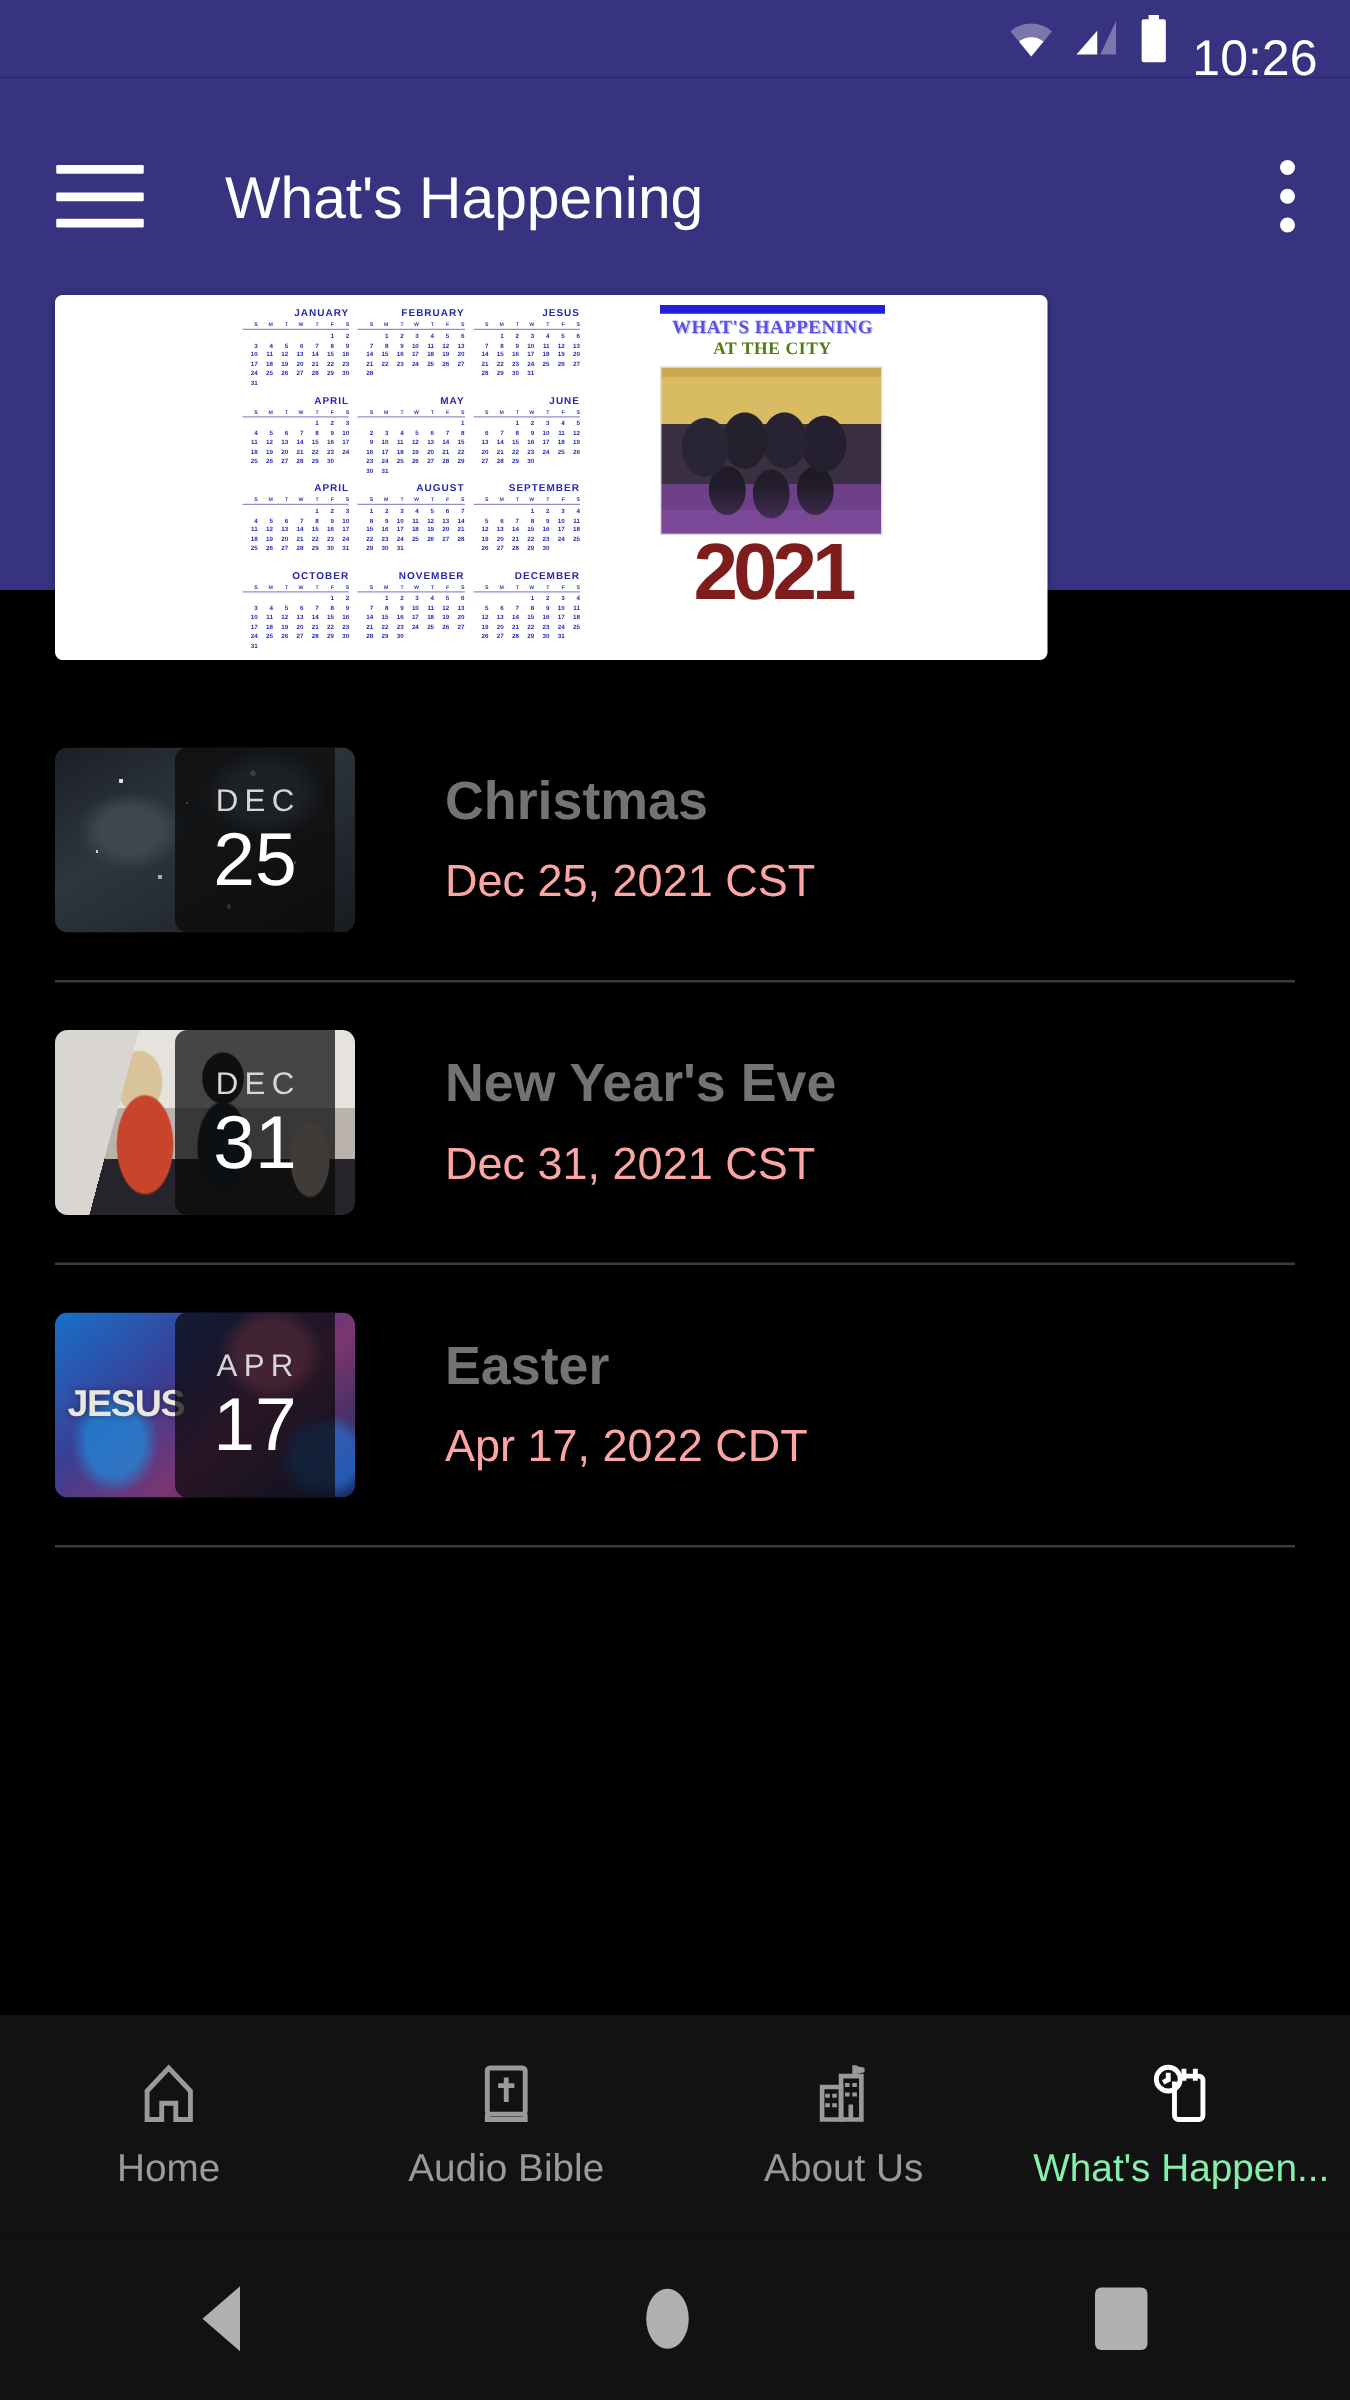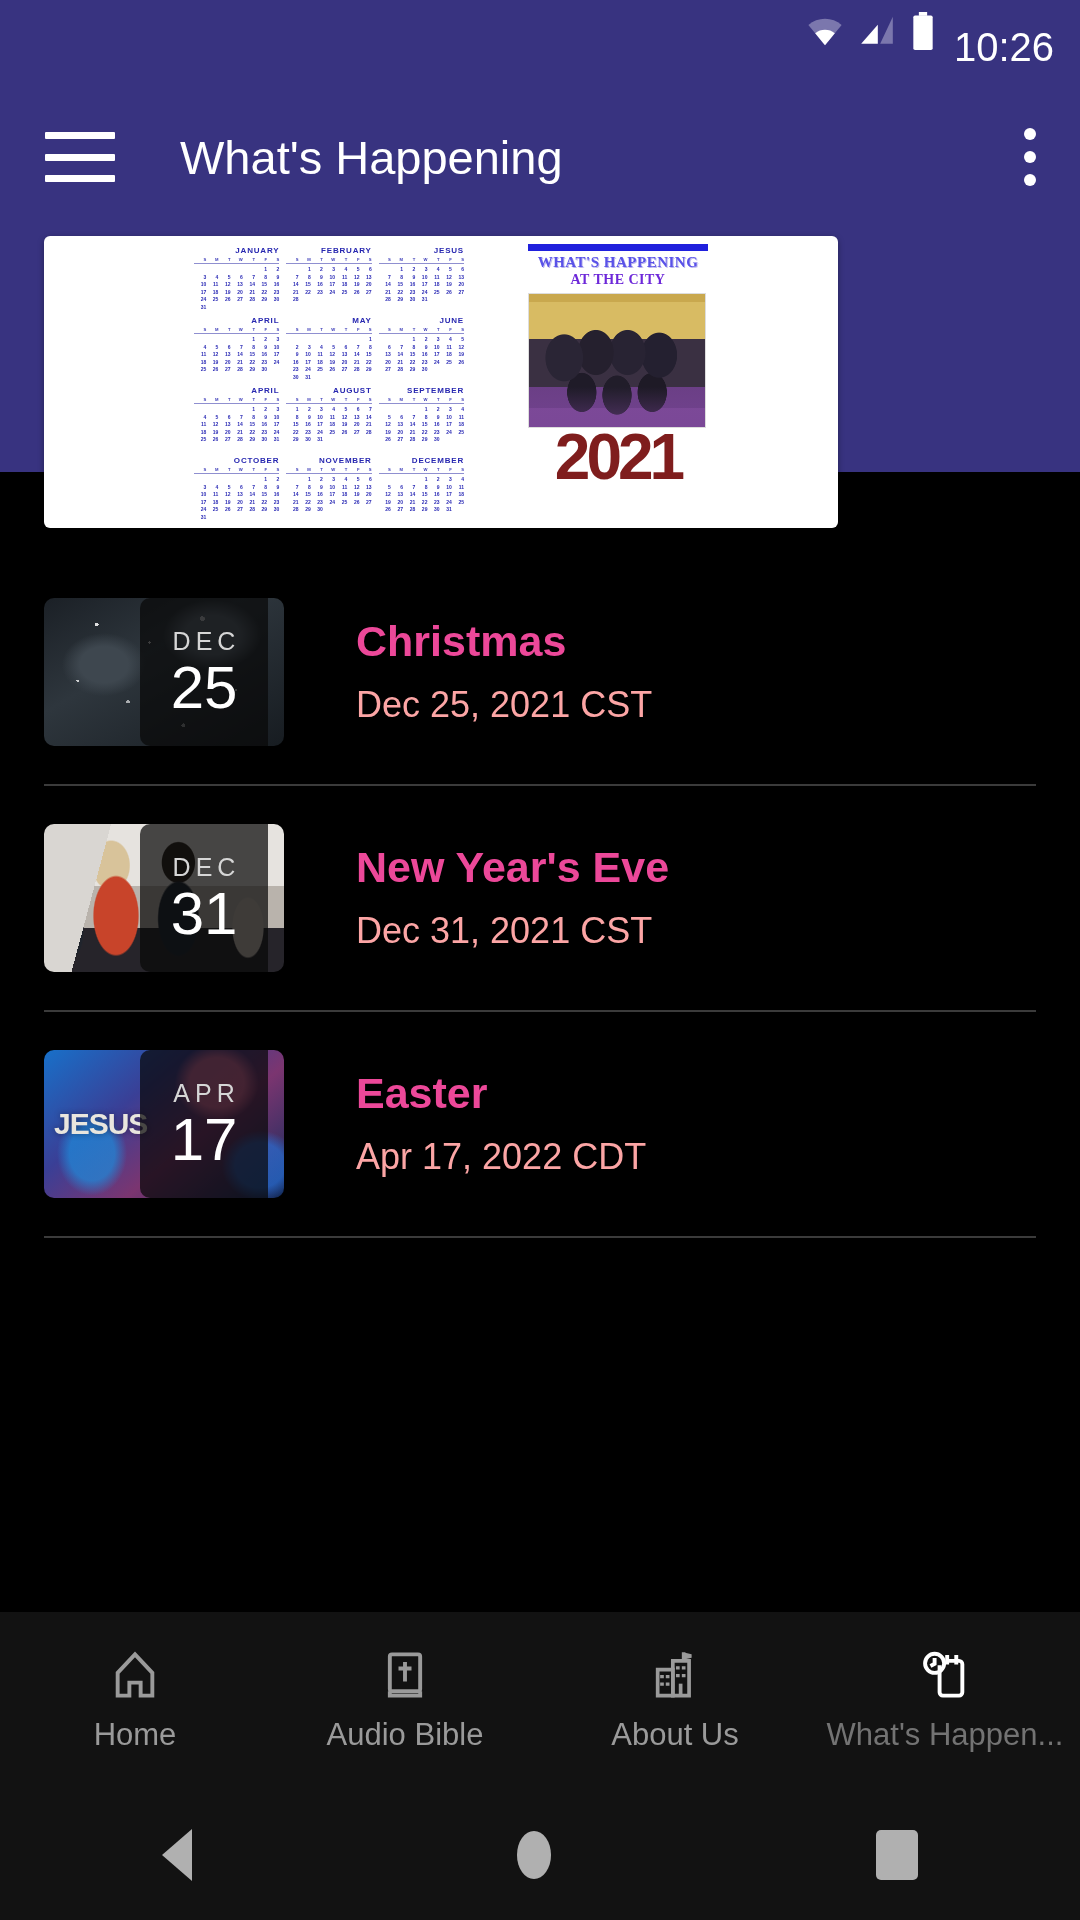--- a/index.html
+++ b/index.html
@@ -82,21 +82,21 @@
   .poster {
     position: absolute; right: 130px; top: 8px; width: 180px; height: 282px;
   }
   .poster-bar { width: 180px; height: 7px; background: #2020dd; margin-bottom: 3px; }
   .poster-t1 {
     font-size: 15px; font-weight: 900; color: #5a52e8; text-align: center;
     letter-spacing: 0.5px; font-family: "Liberation Serif", serif;
     text-shadow: 1px 1px 0 rgba(60,50,200,0.35);
   }
   .poster-t2 {
-    font-size: 14px; font-weight: 900; color: #6d28d9; text-align: center;
+    font-size: 14px; font-weight: 900; color: #4d7c0f; text-align: center;
     letter-spacing: 0.5px; margin-top: 1px; font-family: "Liberation Serif", serif;
   }
   .poster-photo {
     margin-top: 5px; width: 178px; height: 135px; border: 1px solid #ddd;
     background:
       radial-gradient(ellipse 40px 50px at 20% 48%, #2a2535 0 46%, transparent 48%),
       radial-gradient(ellipse 38px 48px at 38% 44%, #25202e 0 46%, transparent 48%),
       radial-gradient(ellipse 38px 48px at 56% 44%, #282333 0 46%, transparent 48%),
       radial-gradient(ellipse 38px 48px at 74% 46%, #242030 0 46%, transparent 48%),
       radial-gradient(ellipse 30px 40px at 30% 74%, #1f1b28 0 48%, transparent 50%),
@@ -169,41 +169,41 @@
     display: flex; flex-direction: column; align-items: center; justify-content: center;
     color: #fff;
   }
   .date-chip .mon {
     font-size: 25px; font-weight: 500; letter-spacing: 5px; color: #d6d6d6;
     margin-bottom: 2px; margin-left: 5px;
   }
   .date-chip .day { font-size: 60px; font-weight: 400; line-height: 1; color: #fff; }
   .ev-text { margin-left: 72px; }
   .ev-title {
-    color: #ec4899; font-size: 43px; font-weight: 700; line-height: 1.1;
+    color: #737373; font-size: 43px; font-weight: 700; line-height: 1.1;
     margin-bottom: 18px;
   }
   .ev-date { color: #fca5a5; font-size: 36px; font-weight: 400; }
   .divider {
     position: absolute; left: 44px; width: 992px; height: 2px; background: #3b3b3b;
   }
 
   
   .tabbar {
     position: absolute; bottom: 130px; left: 0; width: 1080px; height: 178px;
     background: #121212; display: flex; align-items: center;
   }
   .tab {
     flex: 1; display: flex; flex-direction: column; align-items: center;
     justify-content: center; gap: 16px; cursor: pointer; overflow: hidden;
   }
   .tab .tab-label {
     font-size: 31px; color: #9a9a9a; white-space: nowrap;
   }
-  .tab.active .tab-label { color: #737373; text-align: center; }
+  .tab.active .tab-label { color: #86efac; text-align: center; }
   .tab-icon { width: 52px; height: 52px; display: block; }
 
   
   .navbar {
     position: absolute; bottom: 0; left: 0; width: 1080px; height: 130px;
     background: #121212; display: flex; align-items: center; justify-content: space-around;
   }
   .nav-back {
     width: 0; height: 0; border-top: 26px solid transparent;
     border-bottom: 26px solid transparent; border-right: 30px solid #b0b0b0;

